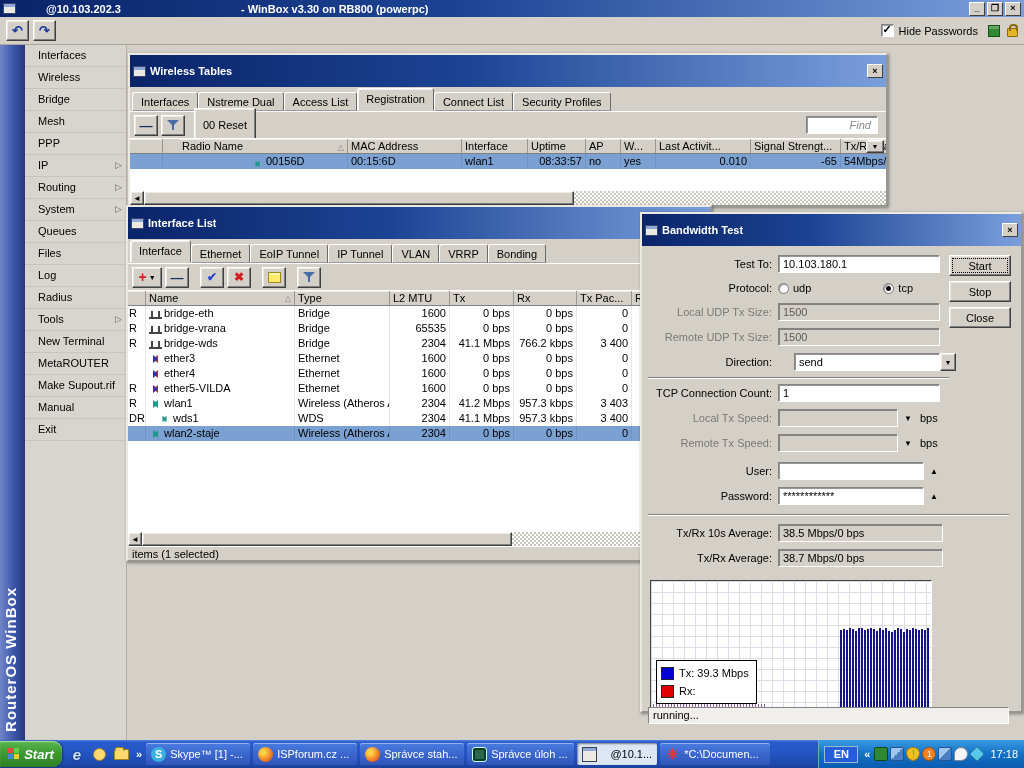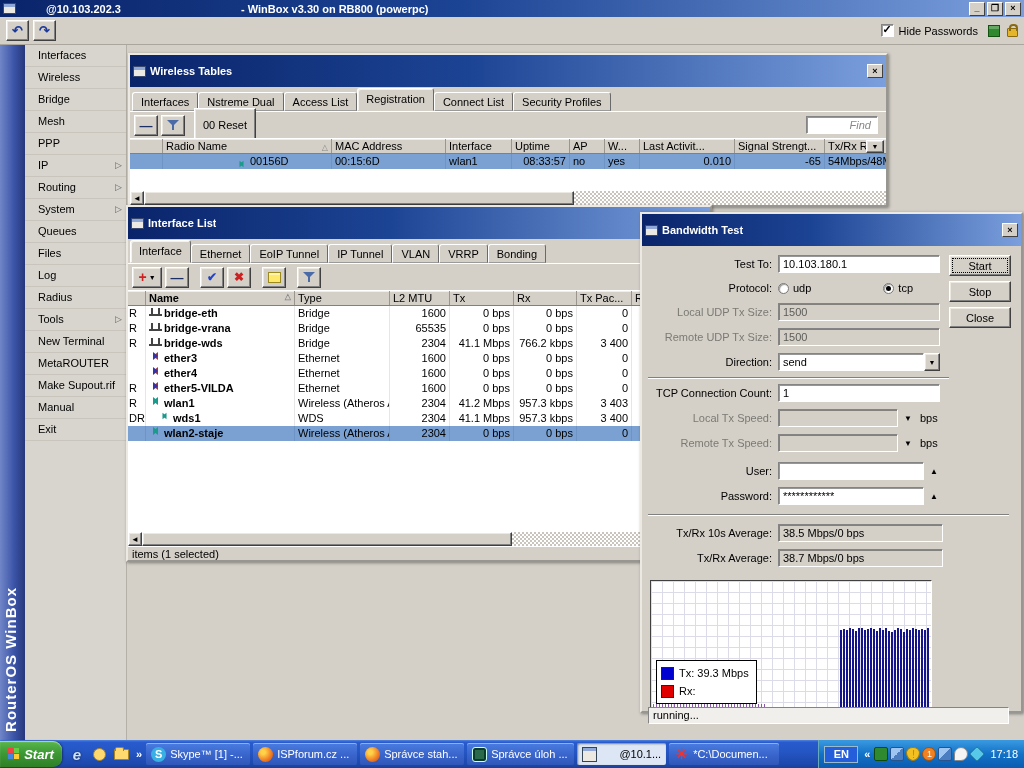--- a/index.html
+++ b/index.html
@@ -96,32 +96,32 @@
   .hscroll{height:14px;display:flex;background-color:#fff;
     background-image:linear-gradient(45deg,#c9c5bd 25%,transparent 25%,transparent 75%,#c9c5bd 75%),
       linear-gradient(45deg,#c9c5bd 25%,transparent 25%,transparent 75%,#c9c5bd 75%);
     background-size:4px 4px;background-position:0 0,2px 2px;}
   .sb-arrow{width:14px;height:14px;font-size:8px;flex:none;}
   .sb-thumb{height:14px;flex:none;}
   .statusbar{height:14px;padding:1px 4px;background:#d4d0c8;border-top:1px solid #fff;}
 
   
   .c-flag{width:18px;flex:none;padding:0 1px;}
-  .c-name{width:149px;flex:none;display:flex;align-items:flex-start;font-weight:bold;}
+  .c-name{width:149px;flex:none;display:flex;align-items:center;}
   .c-type{width:95px;flex:none;}
   .c-mtu{width:60px;flex:none;}
   .c-tx{width:64px;flex:none;}
   .c-rx{width:63px;flex:none;}
   .c-txp{width:55px;flex:none;}
   .c-rest{flex:1;border-right:none;}
   .indent{padding-left:12px;}
 
   
   .w-flag{width:33px;flex:none;}
-  .w-radio{width:169px;flex:none;display:flex;align-items:flex-end;}
+  .w-radio{width:169px;flex:none;display:flex;align-items:flex-end;margin-left:16px;}
   .w-mac{width:114px;flex:none;}
   .w-if{width:66px;flex:none;}
   .w-up{width:58px;flex:none;}
   .w-ap{width:35px;flex:none;}
   .w-w{width:35px;flex:none;}
   .w-last{width:95px;flex:none;}
   .w-sig{width:90px;flex:none;}
   .w-rate{flex:1;border-right:none;}
   .radio-pad{padding-left:72px;}
 
@@ -612,21 +612,21 @@
         <span class="sunk tfield dis nw" style="width:162px;">1500</span>
       </div>
 
       <div class="frow" style="top:82px;">
         <span class="flabel gray nw">Remote UDP Tx Size:</span>
         <span class="sunk tfield dis nw" style="width:162px;">1500</span>
       </div>
 
       <div class="frow" style="top:107px;">
         <span class="flabel nw">Direction:</span>
-        <span class="sunk tfield nw" style="width:146px;">send</span>
+        <span class="sunk tfield nw" style="width:146px;margin-left:16px;">send</span>
         <span class="btn ddbtn">▼</span>
       </div>
 
       <div class="sep" style="top:131px;"></div>
 
       <div class="frow" style="top:138px;">
         <span class="flabel nw">TCP Connection Count:</span>
         <span class="sunk tfield nw" style="width:162px;">1</span>
       </div>
 
@@ -758,21 +758,21 @@
       <span class="tlabel">ISPforum.cz ...</span>
     </div>
     <div class="task" style="width:104px;">
       <span class="ticn i-ff"></span>
       <span class="tlabel">Správce stah...</span>
     </div>
     <div class="task" style="width:107px;">
       <span class="ticn i-taskmgr"></span>
       <span class="tlabel">Správce úloh ...</span>
     </div>
-    <div class="task active" style="width:89px;">
+    <div class="task active" style="width:80px;">
       <span class="ticn i-winwin"></span>
       <span class="tlabel" style="margin-left:auto;">@10.1...</span>
     </div>
     <div class="task" style="width:110px;">
       <span class="ticn i-coreldrw">✳</span>
       <span class="tlabel">*C:\Documen...</span>
     </div>
 
     <div class="tray">
       <span class="lang">EN</span>

